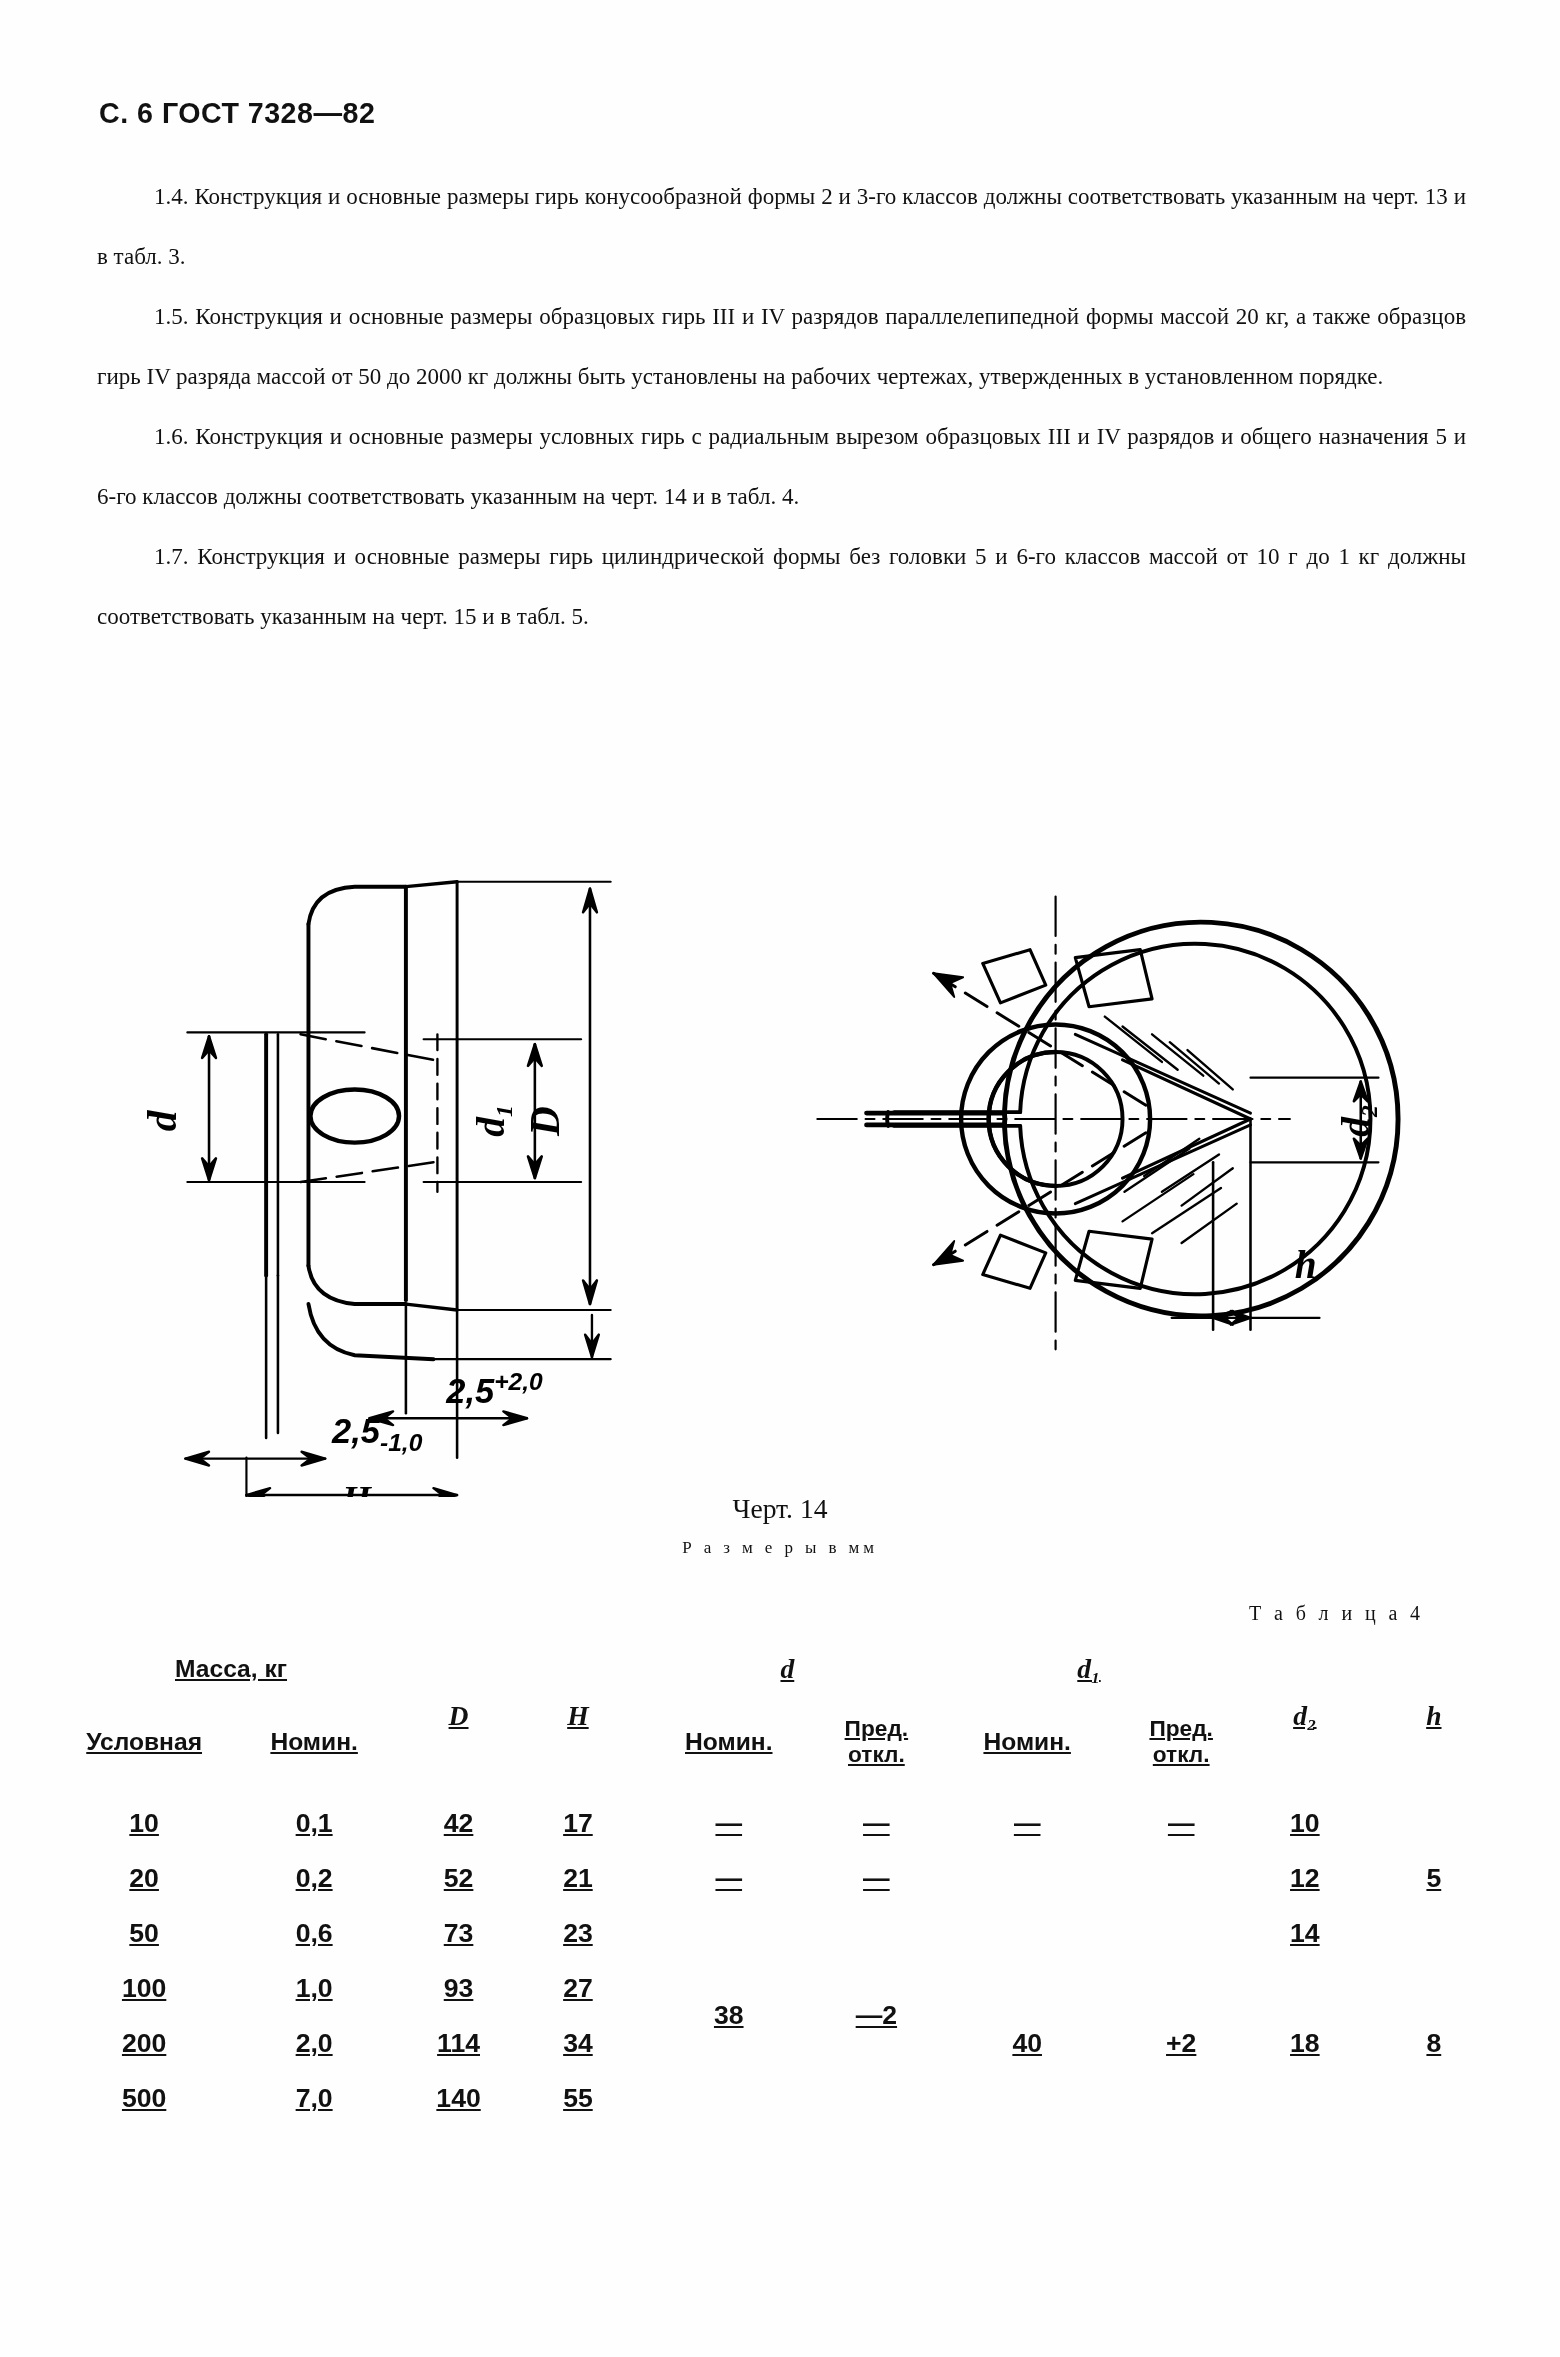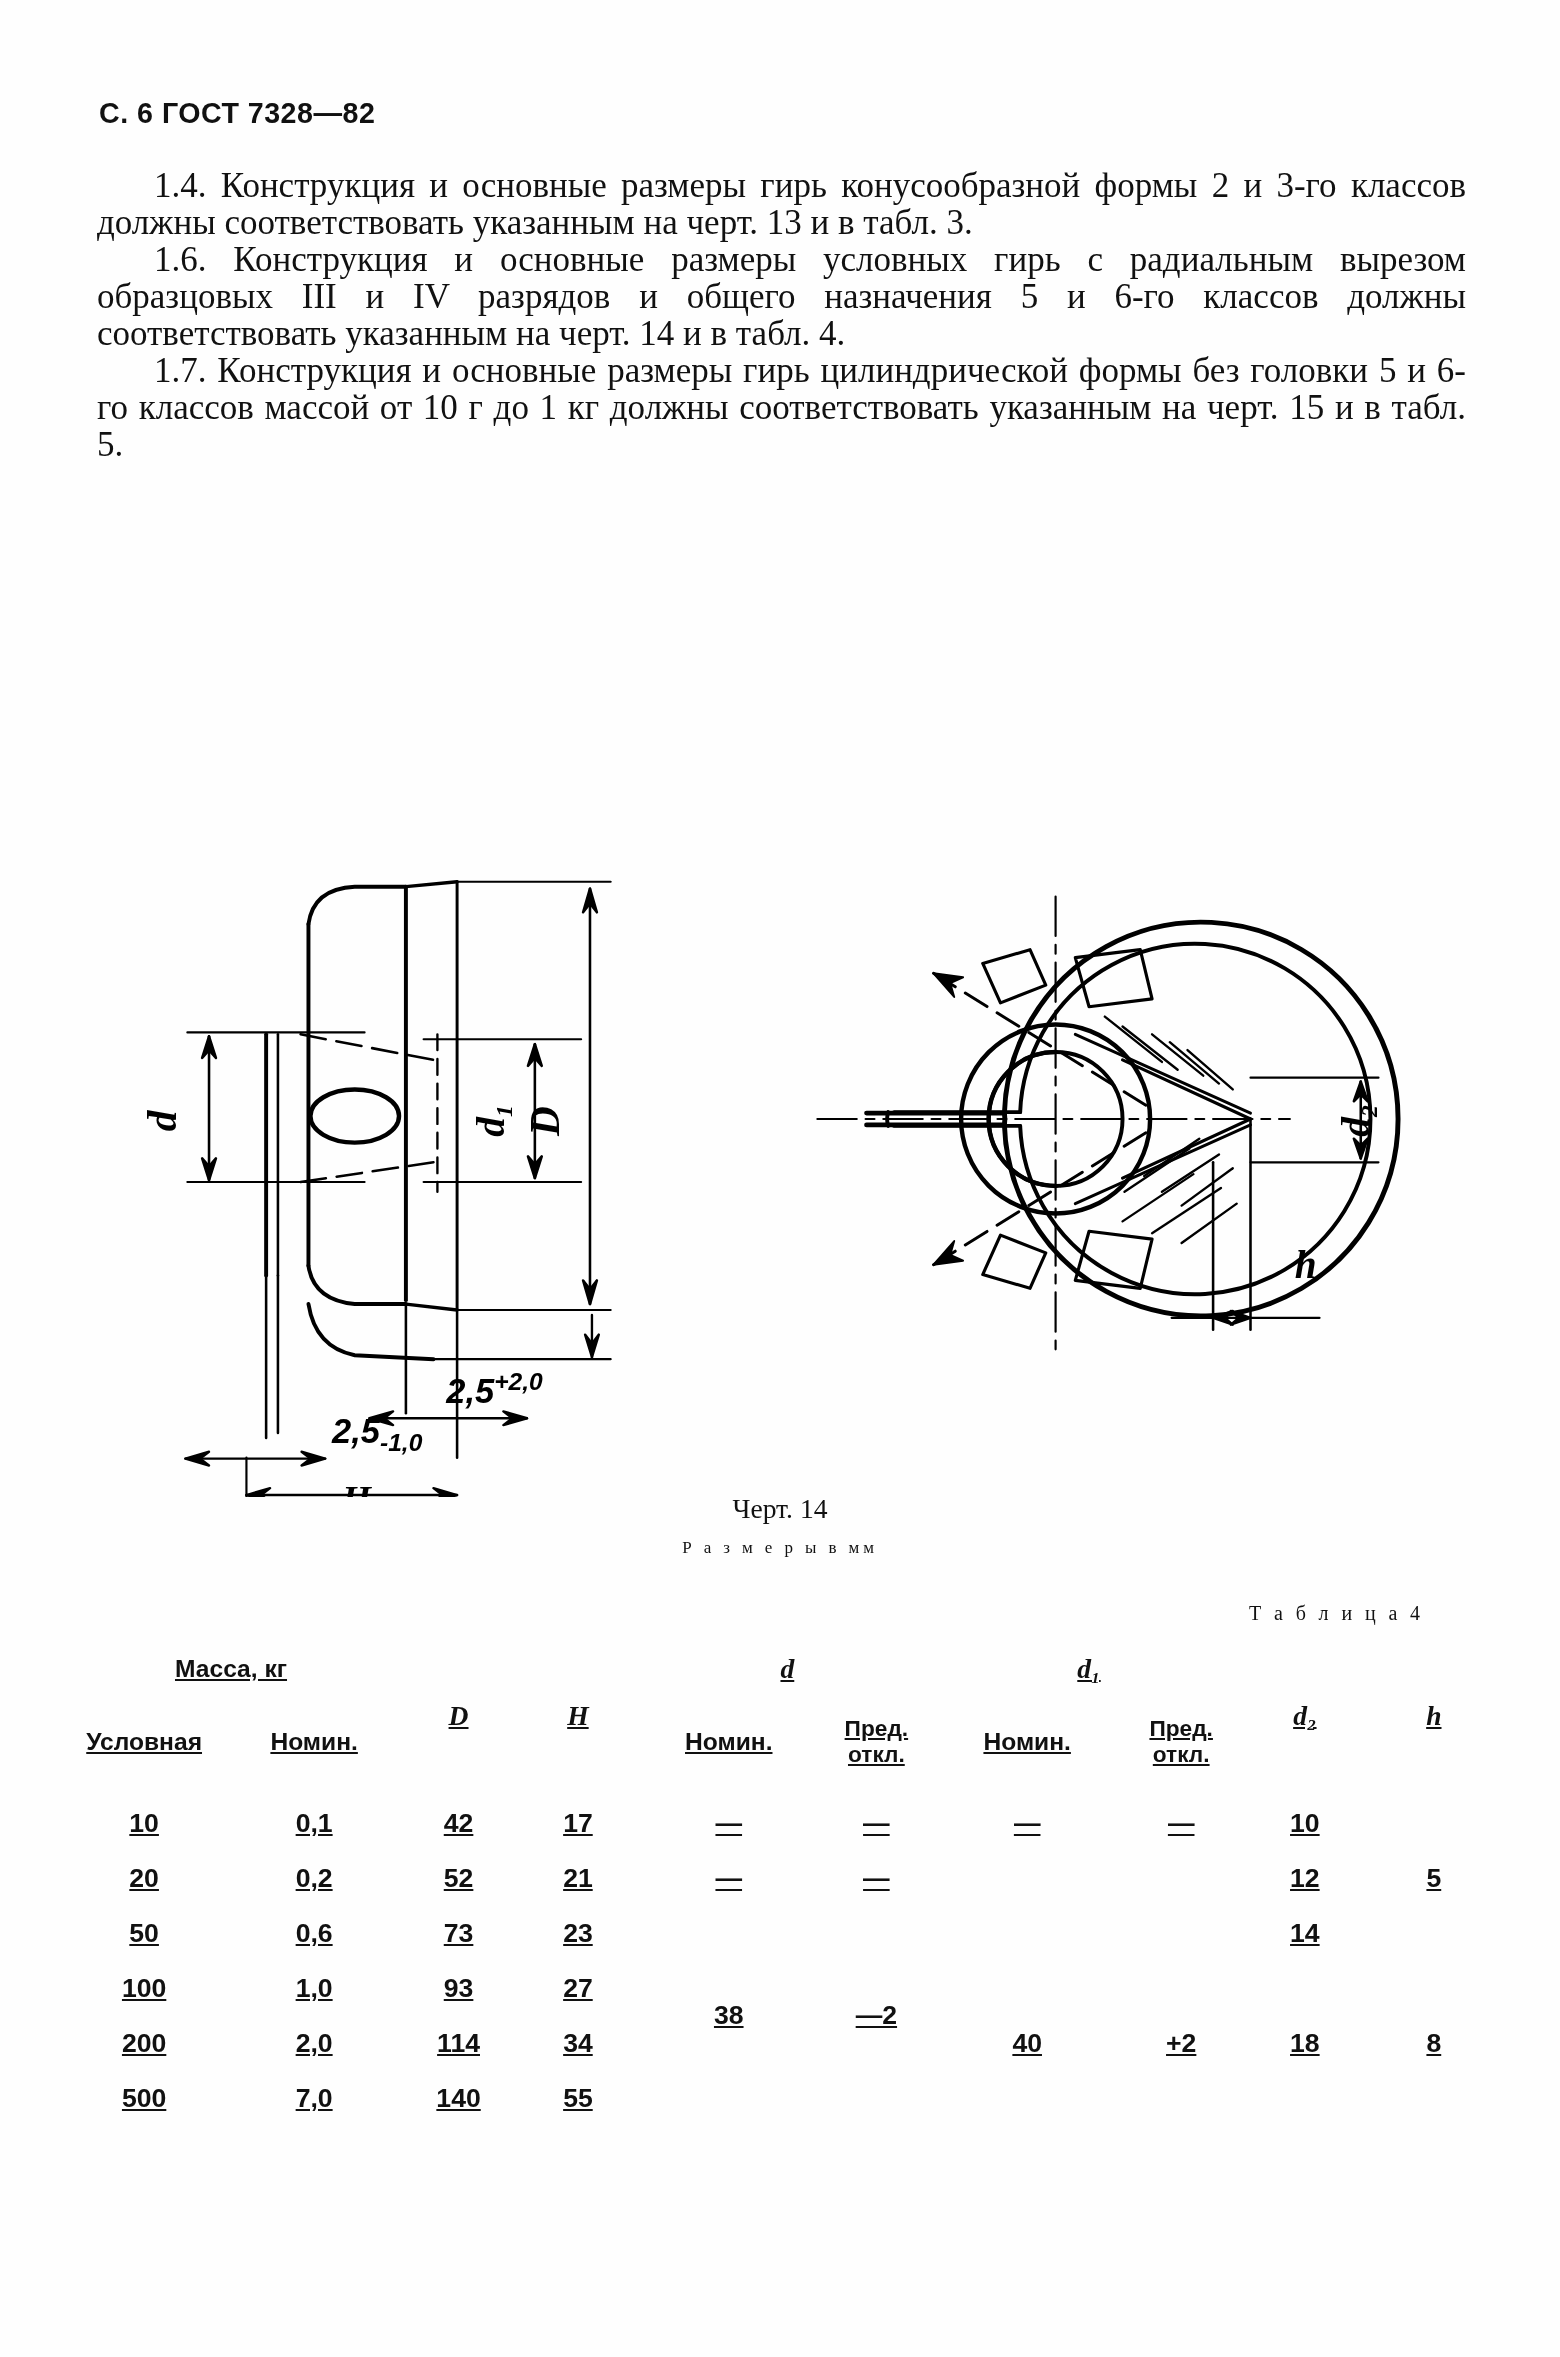--- a/index.html
+++ b/index.html
@@ -16,21 +16,21 @@
   
   .pg-header{
     position:absolute;left:99px;top:97px;
     font-family:"Liberation Sans", sans-serif;
     font-weight:bold;font-size:28.6px;letter-spacing:0.5px;
   }
 
   
   .body-text{
     position:absolute;left:97px;top:167px;width:1369px;
-    font-size:35px;line-height:37px;
+    font-size:23px;line-height:60px;
     text-align:justify;
   }
   .body-text p{margin:0;text-indent:57px;}
 
   
   .figure{position:absolute;left:59px;top:867px;width:1438px;height:630px;}
   .fig-svg{position:absolute;left:0;top:0;}
 
   .fig-caption{
     position:absolute;left:0;top:1493px;width:1560px;
@@ -70,20 +70,21 @@
 </style>
 </head>
 <body>
 
 <div class="page">
 
   <div class="pg-header">С. 6 ГОСТ 7328—82</div>
 
   <div class="body-text">
     <p>1.4. Конструкция и основные размеры гирь конусообразной формы 2 и 3-го классов должны соответствовать указанным на черт. 13 и в табл. 3.</p>
+    <p>1.5. Конструкция и основные размеры образцовых гирь III и IV разрядов параллелепипедной формы массой 20 кг, а также образцов гирь IV разряда массой от 50 до 2000 кг должны быть установлены на рабочих чертежах, утвержденных в установленном порядке.</p>
     <p>1.6. Конструкция и основные размеры условных гирь с радиальным вырезом образцовых III и IV разрядов и общего назначения 5 и 6-го классов должны соответствовать указанным на черт. 14 и в табл. 4.</p>
     <p>1.7. Конструкция и основные размеры гирь цилиндрической формы без головки 5 и 6-го классов массой от 10 г до 1 кг должны соответствовать указанным на черт. 15 и в табл. 5.</p>
   </div>
 
   <div class="figure">
     <svg class="fig-svg" width="1438" height="630" viewBox="0 0 1460 640">
       <g fill="none" stroke="#000" stroke-width="3.4" stroke-linecap="round" stroke-linejoin="round">
 
         <path d="M 253 58 Q 258 22 300 20 L 352 20" stroke-width="4"></path>
         <path d="M 352 20 L 352 440" stroke-width="4"></path>

